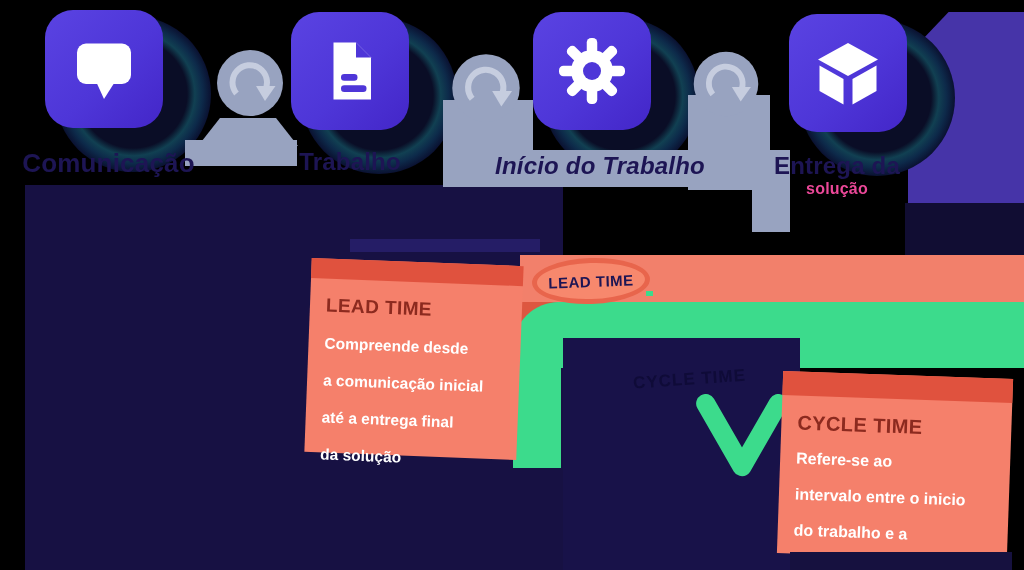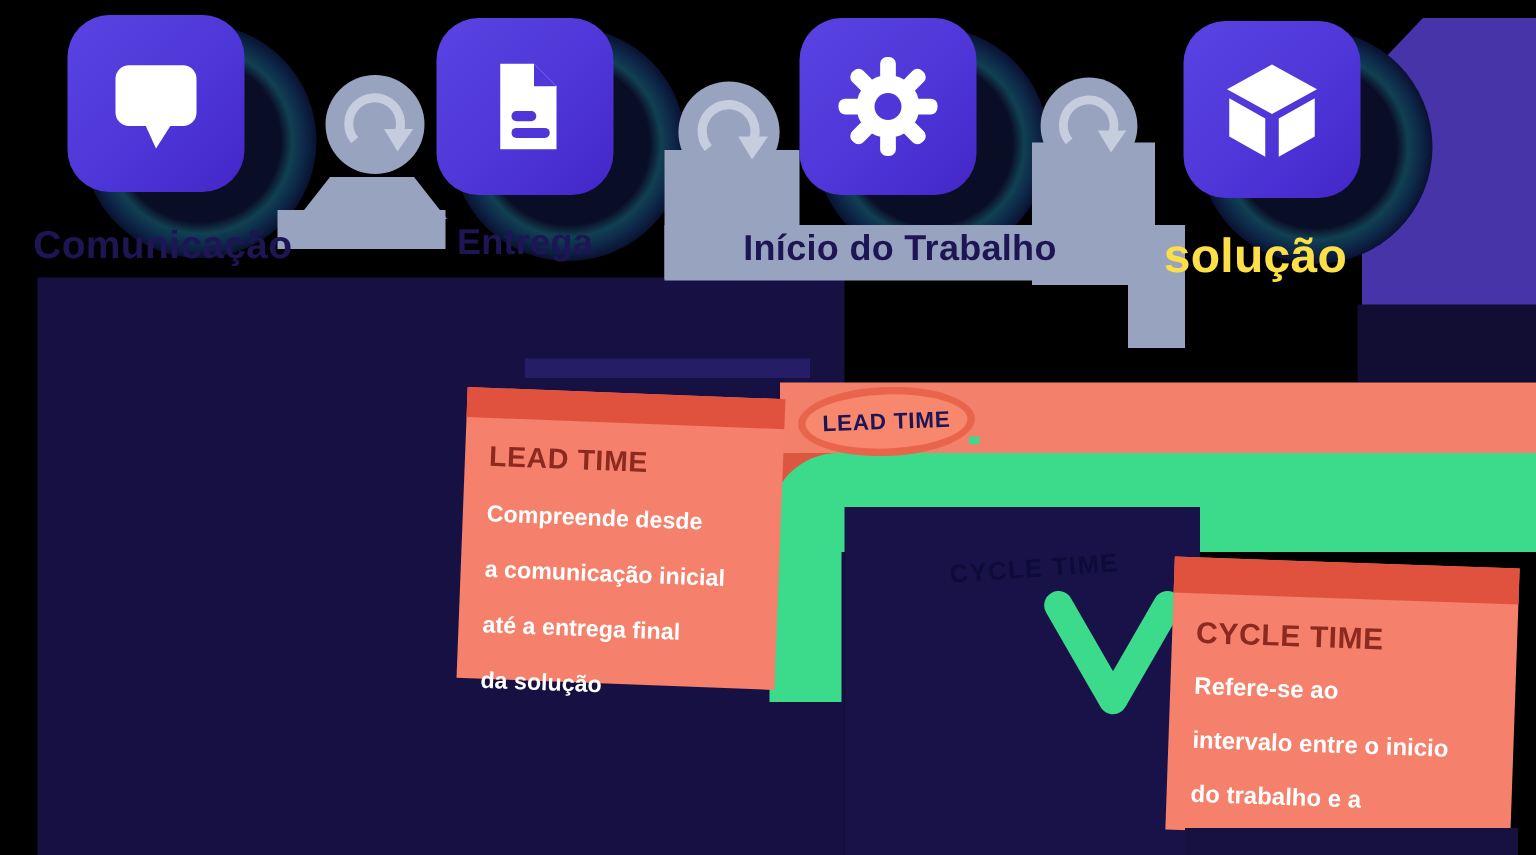--- a/index.html
+++ b/index.html
@@ -147,24 +147,25 @@
 </div>
 <div class="abs tile" style="left:789px;top:14px;">
   <svg viewBox="0 0 48 48">
     <polygon points="24,4 44,15 24,26 4,15" fill="#fff"></polygon>
     <polygon points="5,19 21,28 21,45 5,36" fill="#fff"></polygon>
     <polygon points="43,19 27,28 27,45 43,36" fill="#fff"></polygon>
   </svg>
 </div>
 
 <div class="abs stepLabel" style="left:1px;top:148px;width:215px;">Comunicação</div>
-<div class="abs stepLabel" style="left:288px;top:148px;width:124px;font-size:24px;">Entrega</div>
-<div class="abs stepLabel" style="left:450px;top:152px;width:300px;font-size:24px;">Início do Trabalho</div>
+<div class="abs stepLabel" style="left:288px;top:148px;width:124px;font-size:24px;">Trabalho</div>
+<div class="abs stepLabel" style="left:450px;top:152px;width:300px;font-size:24px;font-style:italic;">Início do Trabalho</div>
 <div class="abs" style="left:752px;top:152px;width:170px;">
-  <div class="stepLabel" style="font-size:32px;color:#fde047;">solução</div>
+  <div class="stepLabel" style="font-size:24px;">Entrega da</div>
+  <div class="stepLabel" style="font-size:16px;color:#ec4899;">solução</div>
 </div>
 
 <div class="abs" id="timelineBar"></div>
 
 <div class="abs" id="ribbonFold"></div>
 <div class="abs" id="salmonBand"></div>
 <div class="abs green" id="greenBand"></div>
 <div class="abs green" id="greenBar"></div>
 
 <div class="abs mass" id="massB"></div>

